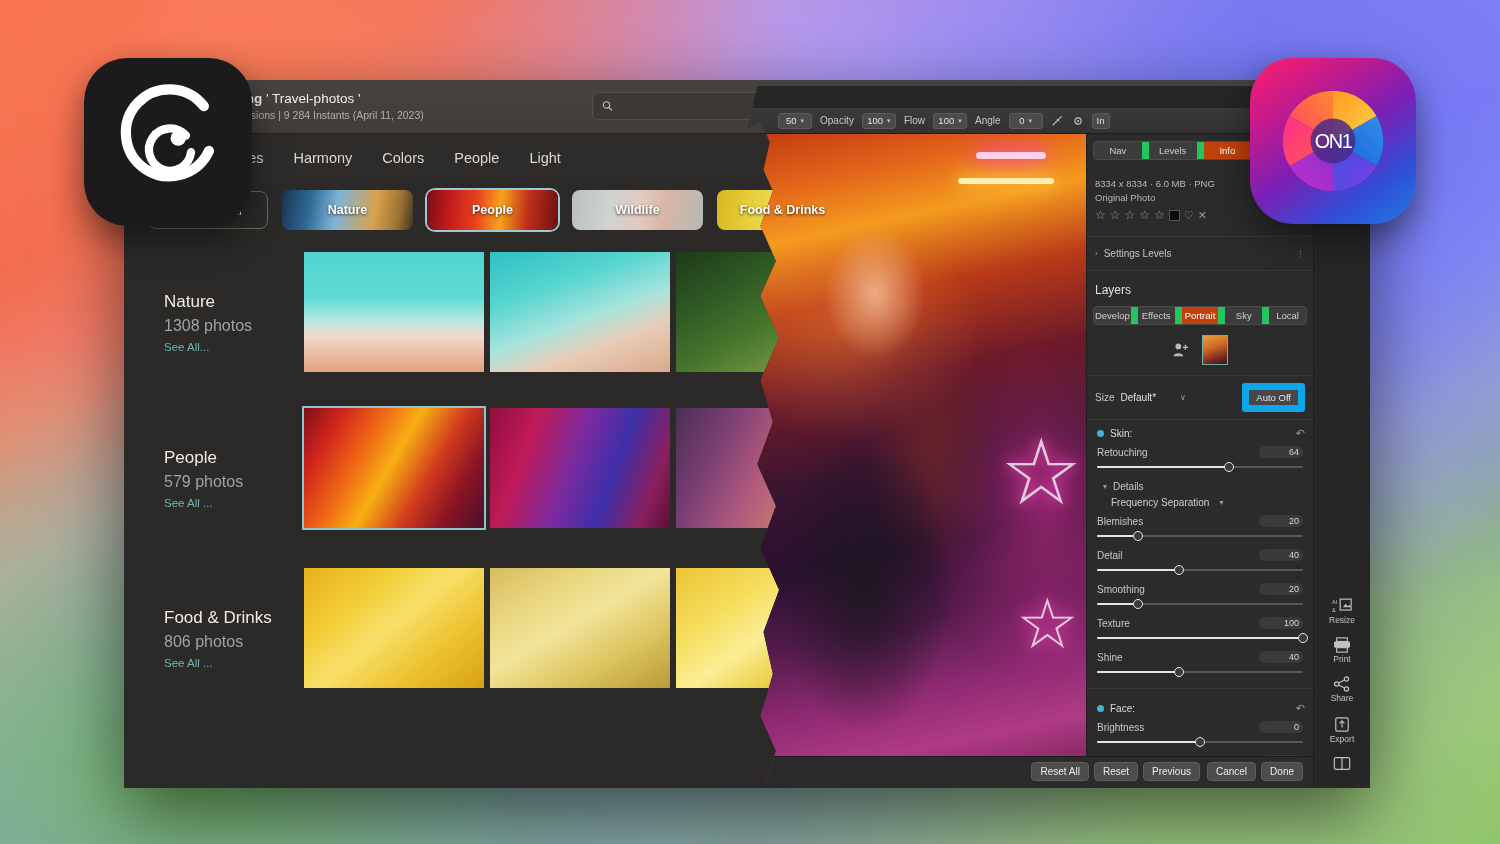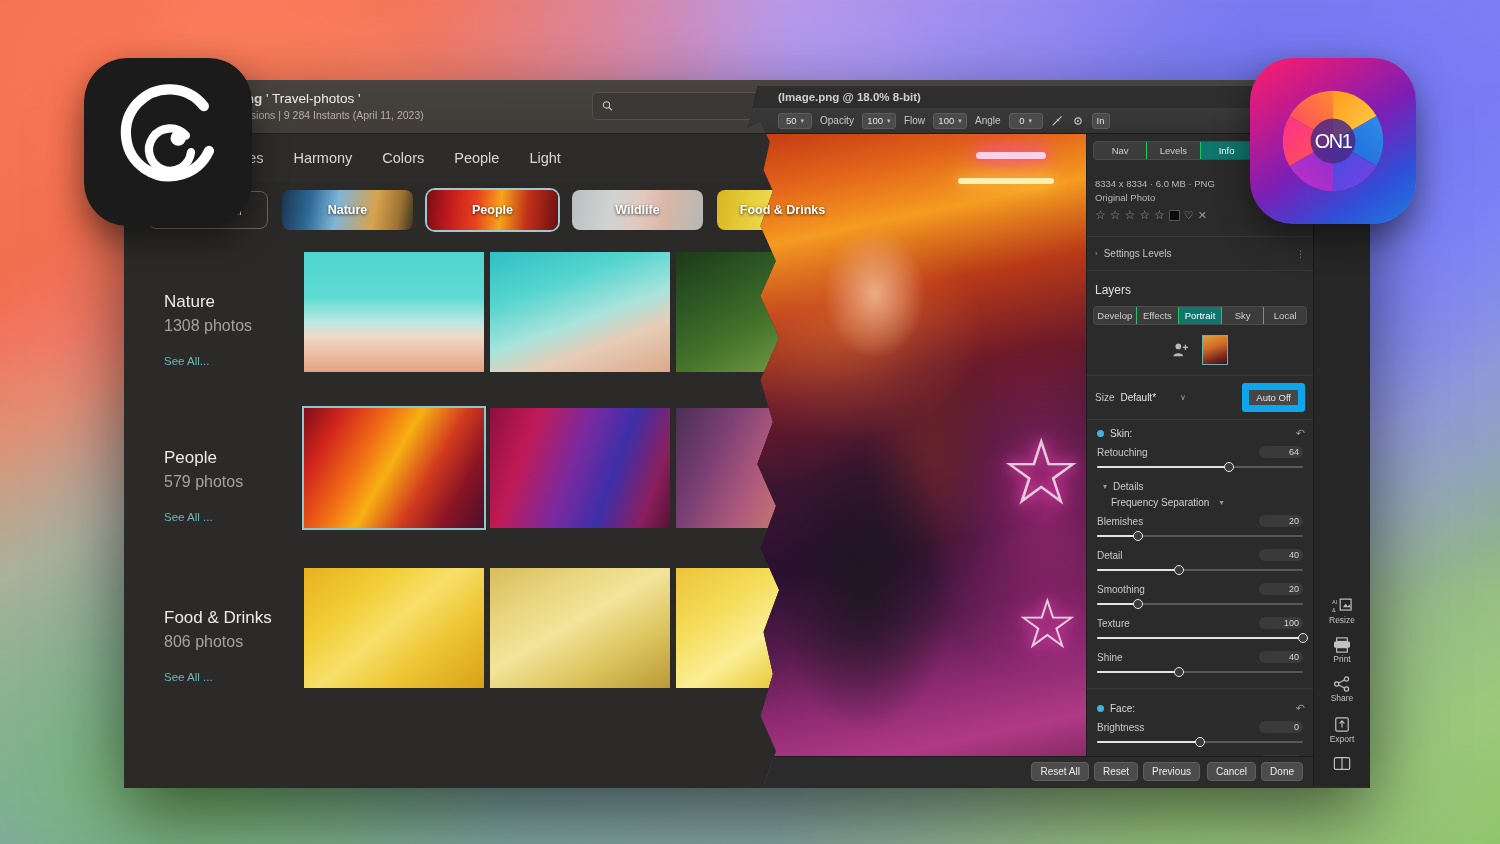--- a/index.html
+++ b/index.html
@@ -108,21 +108,21 @@
   .cb-people { background: linear-gradient(95deg,#7a0d14 0%,#c21b1e 18%,#e8421d 38%,#f6a31c 56%,#c1301a 76%,#6e0f12 100%); }
   .cb-wild   { background: linear-gradient(100deg,#b9bfc0 0%,#cfd4d2 30%,#e2c9be 52%,#d9b6a8 70%,#b4b9b4 100%); }
   .cb-food   { background: linear-gradient(100deg,#d8b521 0%,#e6cd3b 25%,#f0dc55 48%,#dcb92b 72%,#caa41d 100%); }
 
   
   #co-content { position: absolute; left: 0; top: 158px; right: 0; bottom: 0; }
   .cat-row { position: absolute; left: 0; width: 100%; }
   .cat-meta { position: absolute; left: 40px; width: 160px; }
   .cat-meta .cat-title { color: #f0eae2; font-size: 17px; margin-bottom: 5px; }
   .cat-meta .cat-count { color: #a3a3a3; font-size: 16px; }
-  .cat-meta .cat-seeall { color: #6fb5b8; font-size: 11.5px; margin-top: 20px; }
+  .cat-meta .cat-seeall { color: #6fb5b8; font-size: 11.5px; margin-top: 6px; }
   .thumbs { position: absolute; left: 180px; display: flex; gap: 6px; }
   .thumb { width: 180px; height: 120px; position: relative; overflow: hidden; }
   .thumb.sel { box-shadow: 0 0 0 2px #8fc5cb; }
 
   .t-beach1 { background: linear-gradient(180deg,#4fd4cf 0%,#5fdcd4 38%,#b9e8e0 58%,#f0d9c9 70%,#e9b89c 88%,#e3a183 100%); }
   .t-beach2 { background: linear-gradient(160deg,#2fc0c4 0%,#56d5cf 30%,#a9e4dc 55%,#e7cdb8 72%,#dca98a 100%); }
   .t-forest { background: linear-gradient(150deg,#1d3a1a 0%,#2f5a24 30%,#47762c 55%,#6d9440 78%,#a0b85c 100%); }
   .t-neon1  { background: linear-gradient(120deg,#7d0f18 0%,#d0241c 16%,#f06a15 34%,#f7b013 48%,#d23a1e 66%,#8b1424 82%,#49102c 100%); }
   .t-neon2  { background: linear-gradient(110deg,#8e0f3e 0%,#c01a55 22%,#7b2aa0 46%,#3d2fa8 66%,#8b1f5e 86%,#5a1036 100%); }
   .t-neon3  { background: linear-gradient(115deg,#4a2f55 0%,#7b3f74 25%,#b05a7c 48%,#c97a70 70%,#7c4460 100%); }
@@ -199,24 +199,24 @@
     background: #2b2b2b; border-left: 1px solid #1e1e1e;
     overflow: hidden;
   }
   .seg-row {
     display: flex; margin: 7px 6px 0 6px; height: 19px;
     background: #3c3c3c; border-radius: 4px; overflow: hidden;
     border: 1px solid #4a4a4a;
   }
   .seg {
     flex: 1; display: flex; align-items: center; justify-content: center;
-    color: #cfcfcf; font-size: 9.5px; border-right: 1px solid #22c55e;
+    color: #cfcfcf; font-size: 9.5px; border-right: 7px solid #22c55e;
   }
   .seg:last-child { border-right: 0; }
-  .seg.active { background: #0f766e; color: #fff; }
+  .seg.active { background: #c2410c; color: #fff; }
 
   .info-block { padding: 18px 8px 8px 8px; }
   .info-line { color: #b8b8b8; font-size: 9.5px; margin-bottom: 3px; }
   .stars { display: flex; align-items: center; gap: 4px; margin-top: 5px; }
   .star { color: #9a9a9a; font-size: 12px; }
   .sw-black { width: 11px; height: 11px; background: #0c0c0c; border:1px solid #555; }
   .ic-heart, .ic-x { color: #9a9a9a; font-size: 11px; }
 
   .sep { height: 1px; background: #383838; margin: 6px 0; }
   .disclosure {
@@ -428,21 +428,20 @@
         <div class="thumb t-food2"></div>
         <div class="thumb t-food3"></div>
       </div>
     </div>
 
   </div>
 </div>
 
 <div id="on1-window">
 
-  <div id="on1-title">(Image.png @ 18.0% 8-bit)</div>
 
   <div id="on1-toolbar">
     <span class="tb-num">
       <span>50</span>
       <span class="tb-caret">▾</span>
     </span>
     <span class="tb-lbl">Opacity</span>
     <span class="tb-num">
       <span>100</span>
       <span class="tb-caret">▾</span>

